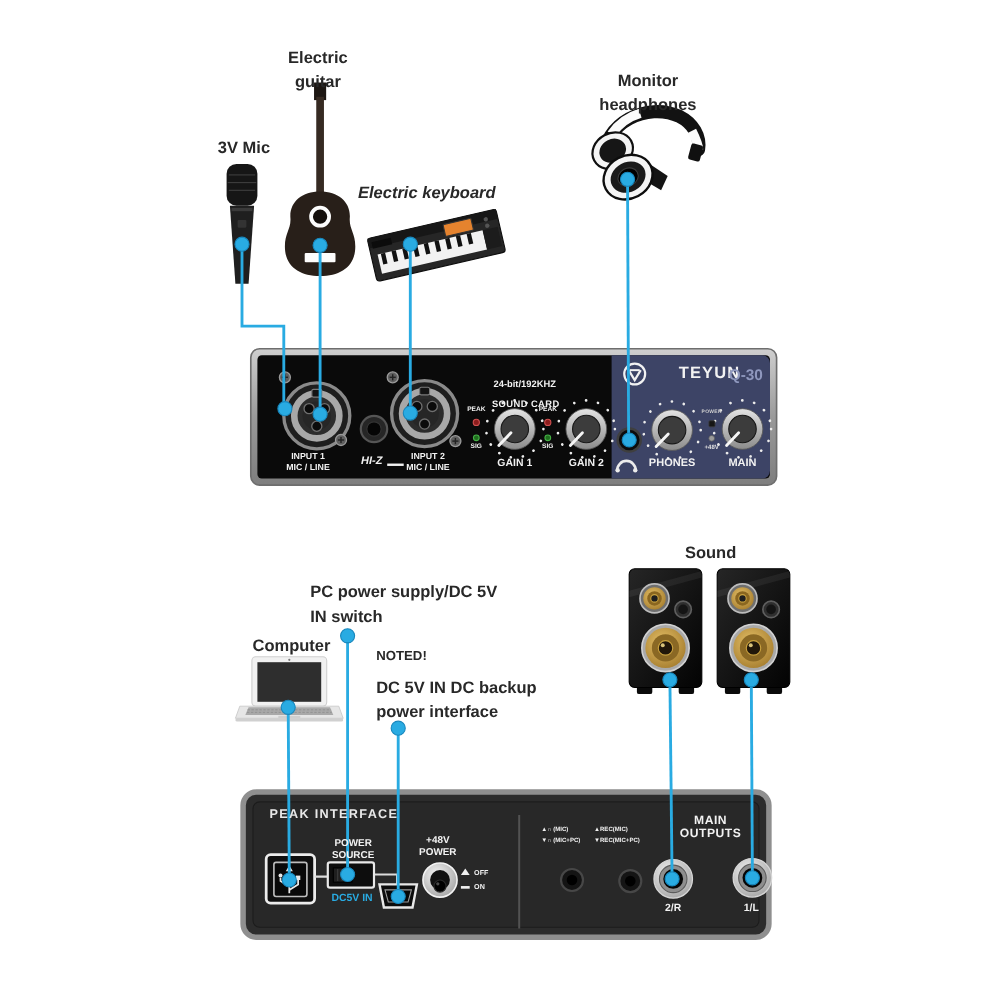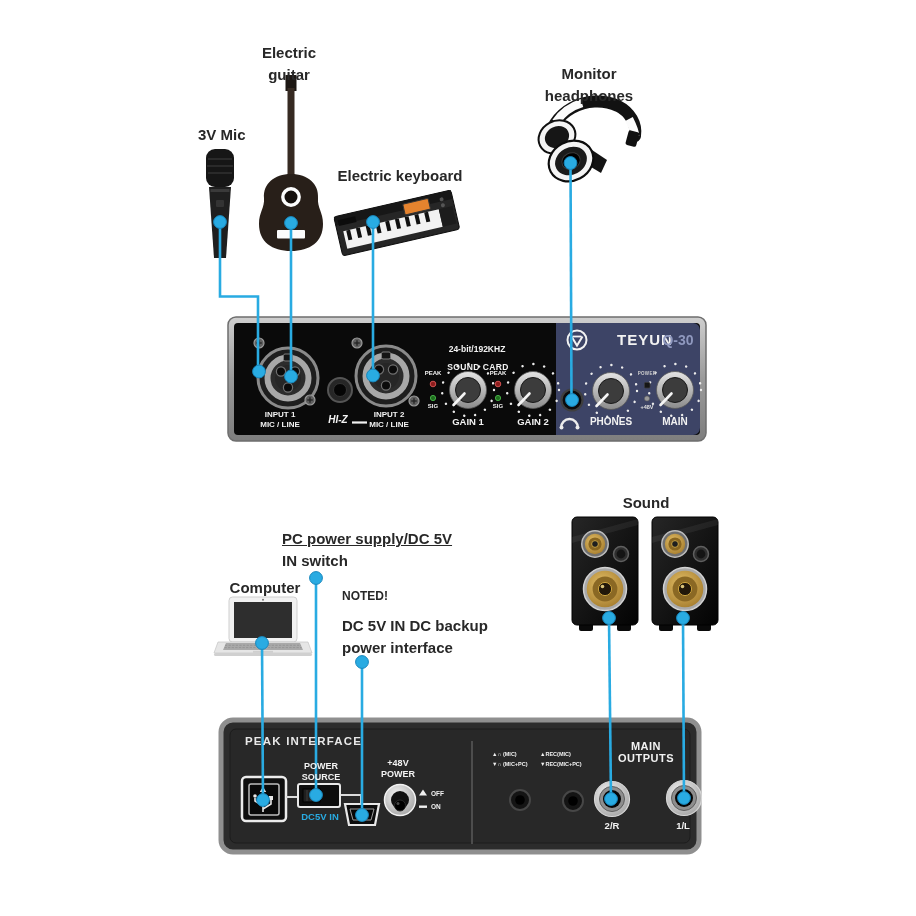--- a/index.html
+++ b/index.html
@@ -290,21 +290,21 @@
     <circle cx="609" cy="618" r="6.4"></circle>
         <circle cx="683" cy="618" r="6.4"></circle>
     <circle cx="611" cy="799" r="6.4"></circle>
         <circle cx="684" cy="798" r="6.4"></circle>
   </g>
 </svg>
 
 <div class="t blk" style="left:198px;top:127px;">3V Mic</div>
 <div class="t blk ctr" style="left:289px;top:45px;">Electric</div>
 <div class="t blk ctr" style="left:289px;top:67px;">guitar</div>
-<div class="t blk ctr" style="left:400px;top:168px;">Electric keyboard</div>
+<div class="t blk ctr" style="left:388px;top:168px;font-style:italic;">Electric keyboard</div>
 <div class="t blk ctr" style="left:589px;top:66px;">Monitor</div>
 <div class="t blk ctr" style="left:589px;top:88px;">headphones</div>
 
 <div class="t w ctr" style="left:478px;top:335px;font-size:8.5px;letter-spacing:.4px;margin-top:28px;">SOUND CARD</div>
 <div class="t w ctr" style="left:477px;top:345px;font-size:8.5px;">24-bit/192KHZ</div>
 <div class="t w ctr" style="left:617px;top:332px;font-size:15px;letter-spacing:1px;margin-left:28px;">TEYUN</div>
 <div class="t ctr" style="left:678px;top:333px;font-size:14px;color:#8F98BE;">Q-30</div>
 <div class="t w ctr" style="left:280px;top:411px;font-size:8px;">INPUT 1</div>
 <div class="t w ctr" style="left:280px;top:420.5px;font-size:8px;">MIC / LINE</div>
 <div class="t w ctr" style="left:389px;top:411px;font-size:8px;">INPUT 2</div>
@@ -315,21 +315,21 @@
 <div class="t w ctr" style="left:498px;top:370px;font-size:6px;">PEAK</div>
 <div class="t w ctr" style="left:498px;top:403px;font-size:6px;">SIG</div>
 <div class="t w ctr" style="left:468px;top:417px;font-size:9.5px;">GAIN 1</div>
 <div class="t w ctr" style="left:533px;top:417px;font-size:9.5px;">GAIN 2</div>
 <div class="t w ctr" style="left:611px;top:417px;font-size:10px;">PHONES</div>
 <div class="t w ctr" style="left:675px;top:417px;font-size:10px;">MAIN</div>
 <div class="t ctr" style="left:647px;top:372px;font-size:4.5px;color:#cfcfcf;letter-spacing:.3px;">POWER</div>
 <div class="t ctr" style="left:647px;top:404.5px;font-size:5.5px;color:#e0e0e0;">+48V</div>
 
 <div class="t blk ctr" style="left:265px;top:580px;">Computer</div>
-<div class="t blk" style="left:282px;top:531px;text-decoration:underline;">PC power supply/DC 5V</div>
+<div class="t blk" style="left:282px;top:531px;">PC power supply/DC 5V</div>
 <div class="t blk" style="left:282px;top:553px;">IN switch</div>
 <div class="t blk" style="left:342px;top:590px;font-size:12px;">NOTED!</div>
 <div class="t blk" style="left:342px;top:618px;">DC 5V IN DC backup</div>
 <div class="t blk" style="left:342px;top:640px;">power interface</div>
 <div class="t blk ctr" style="left:646px;top:495px;">Sound</div>
 
 <div class="t" style="left:245px;top:736px;font-size:11.5px;letter-spacing:1.2px;color:#e8e8e8;">PEAK INTERFACE</div>
 <div class="t w ctr" style="left:321px;top:762px;font-size:9px;">POWER</div>
 <div class="t w ctr" style="left:321px;top:772.5px;font-size:9px;">SOURCE</div>
 <div class="t ctr" style="left:320px;top:812px;font-size:9.5px;color:#29ABE2;">DC5V IN</div>

